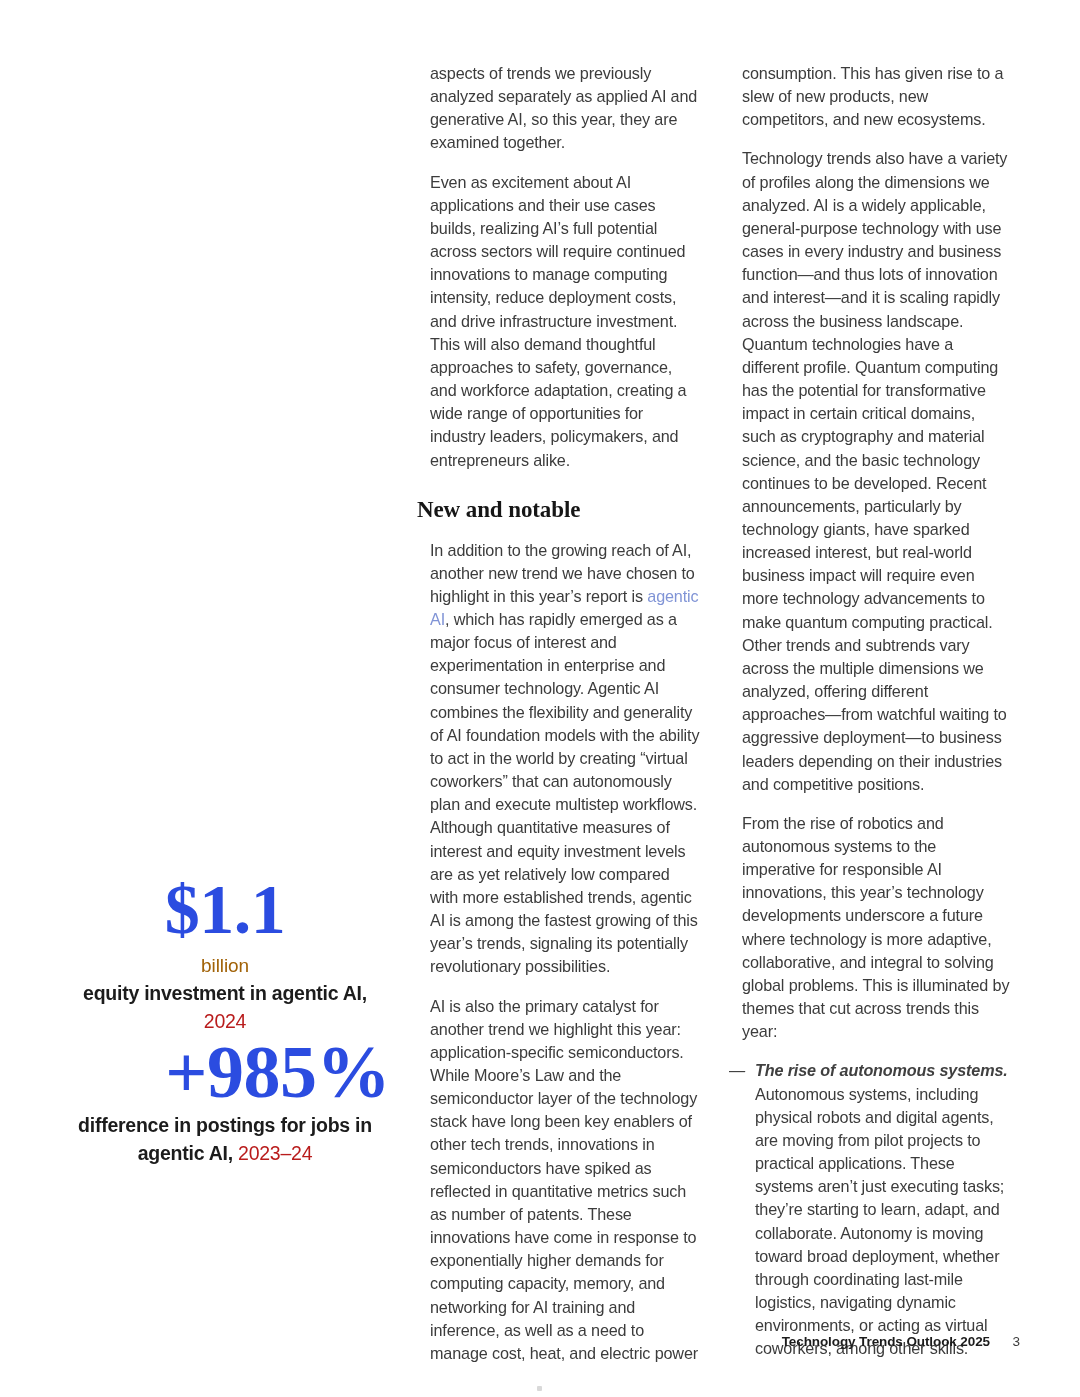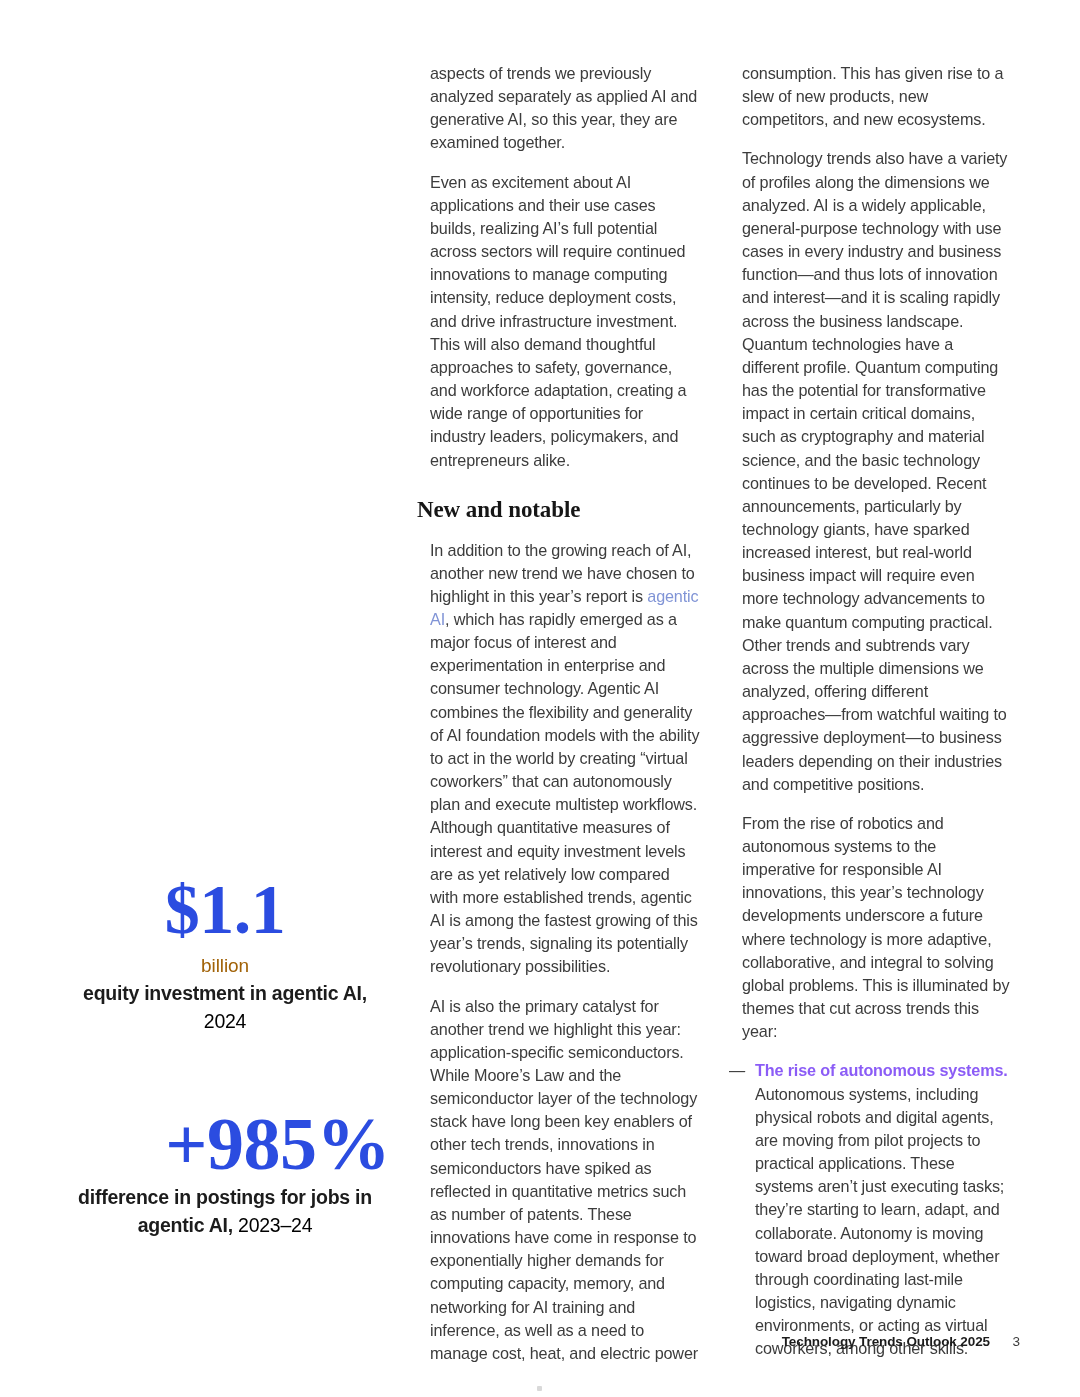--- a/index.html
+++ b/index.html
@@ -18,21 +18,21 @@
   }
 
   
   .stats-rail {
     position: absolute;
     left: 60px;
     top: 875px;
     width: 330px;
     text-align: center;
   }
-  .stat-block { margin-bottom: 72px; }
+  .stat-block { }
   .stat-block:last-child { margin-bottom: 0; }
 
   .stat-figure {
     font-family: "Liberation Serif", serif;
     font-weight: 700;
     color: #2b4ce0;
     line-height: 1;
     letter-spacing: -0.5px;
   }
   .stat-figure.size-a { font-size: 70px; }
@@ -50,21 +50,21 @@
     font-family: "Liberation Sans", sans-serif;
     font-size: 19.5px;
     line-height: 1.42;
     color: #1c1c1c;
     font-weight: 700;
     margin-top: 3px;
     letter-spacing: -0.25px;
   }
   .stat-desc .light {
     font-weight: 400;
-    color: #000000;
+    color: #b91c1c;
   }
 
   
   .columns {
     position: absolute;
     left: 417px;
     top: 62px;
     width: 596px;
     height: 1235px;
     display: flex;
@@ -106,22 +106,23 @@
     color: #3c3c3c;
     letter-spacing: -0.15px;
   }
   .dash-mark {
     flex: 0 0 auto;
     width: 14px;
     color: #3c3c3c;
   }
   .dash-body { flex: 1 1 auto; }
   .dash-lead {
-    font-weight: 700;
-    color: #8b5cf6;
+    font-style: italic;
+    font-weight: 700;
+    color: #404040;
     margin-top: 34px;
   }
 
   
   .footer {
     position: absolute;
     left: 417px;
     right: 60px;
     top: 1334px;
     display: flex;

